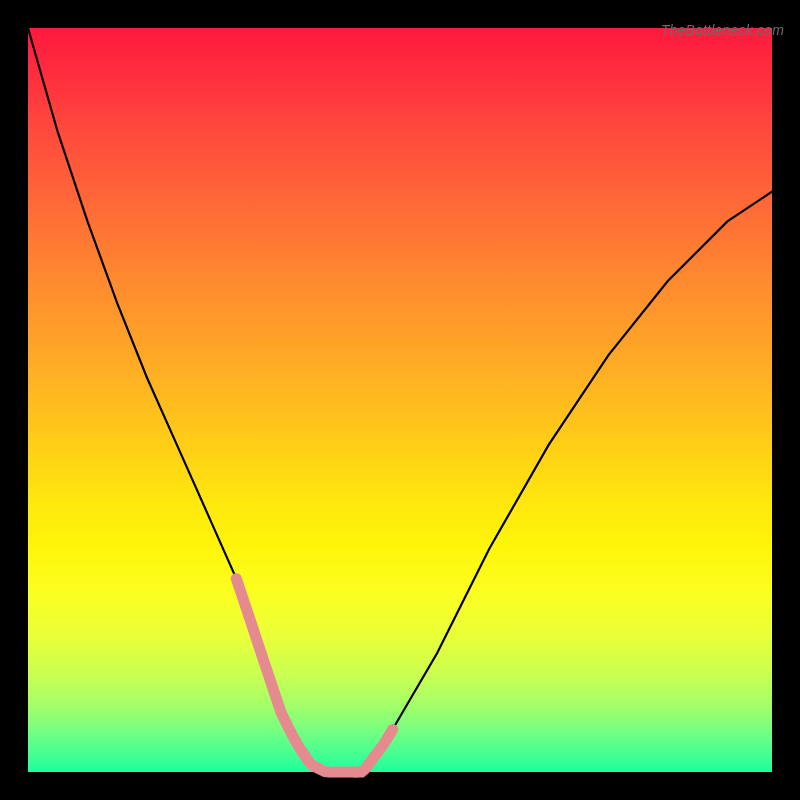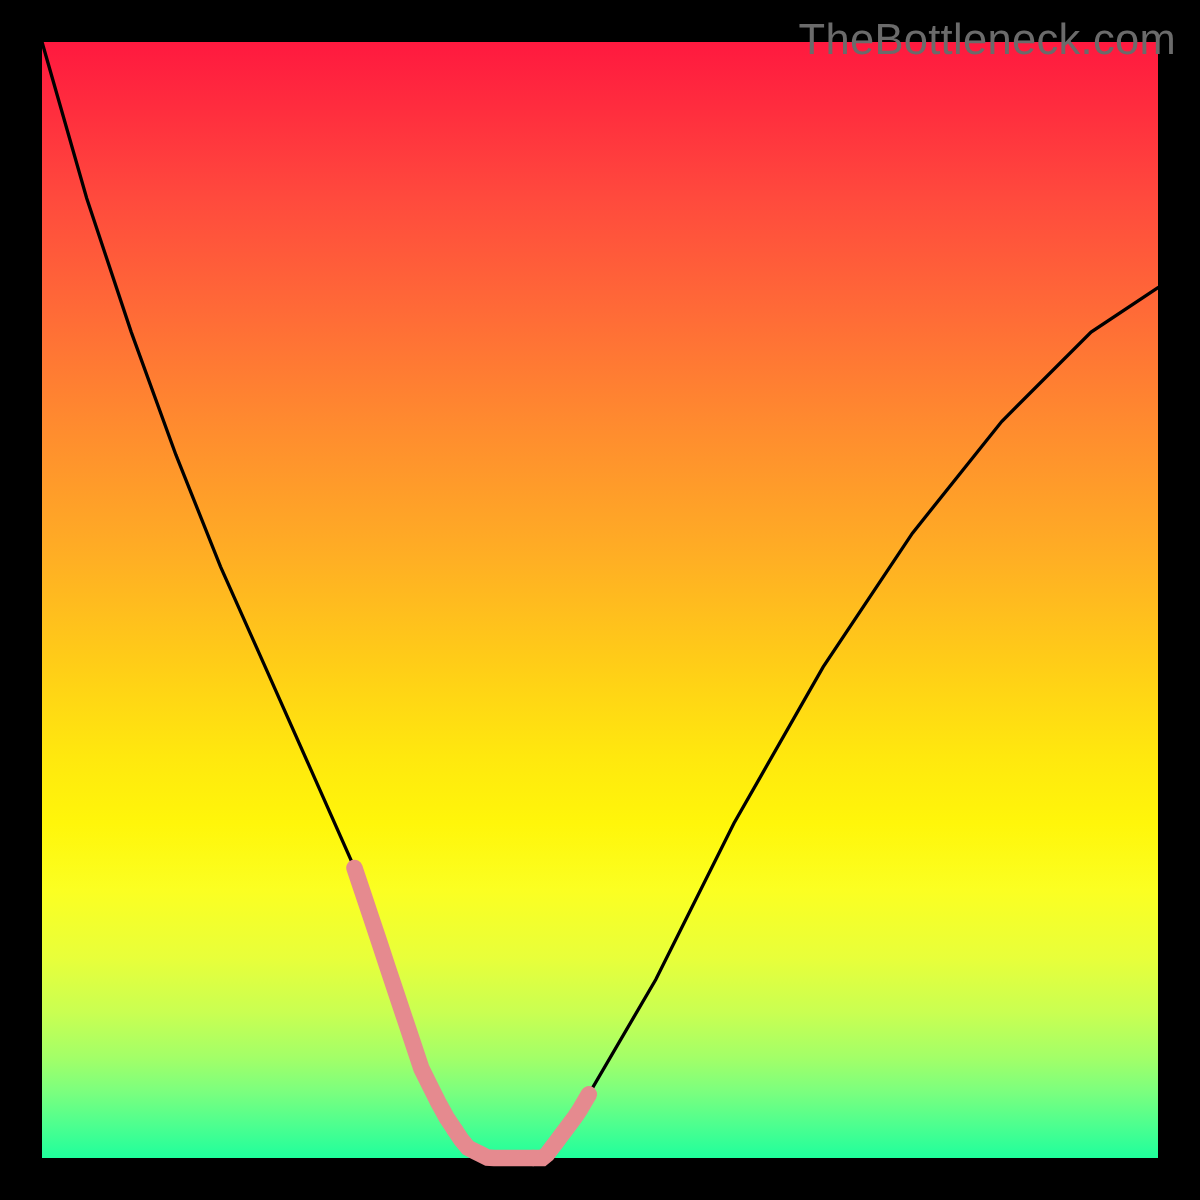--- a/index.html
+++ b/index.html
@@ -5,28 +5,29 @@
   * { margin: 0; padding: 0; box-sizing: border-box; }
   html, body { width: 800px; height: 800px; overflow: hidden; background: #000; }
   .container {
     width: 800px;
     height: 800px;
     background: #000;
     position: relative;
   }
   .watermark {
     position: absolute;
-    top: 11px;
+    top: 22px;
     right: 16px;
     color: #6b6b6b;
     font-family: Arial, Helvetica, sans-serif;
-    font-size: 29px;
+    font-size: 14px;
     font-weight: 400;
     letter-spacing: 0.2px;
     z-index: 10;
+    font-style: italic;
   }
   .plot-area {
     position: absolute;
     left: 28px;
     top: 28px;
     width: 744px;
     height: 744px;
     
     background: linear-gradient(
       to bottom,

